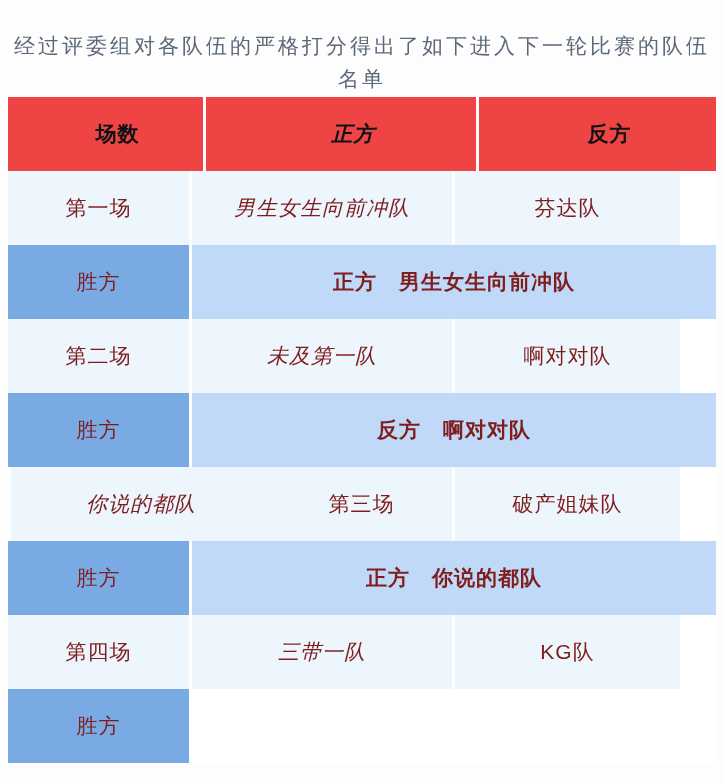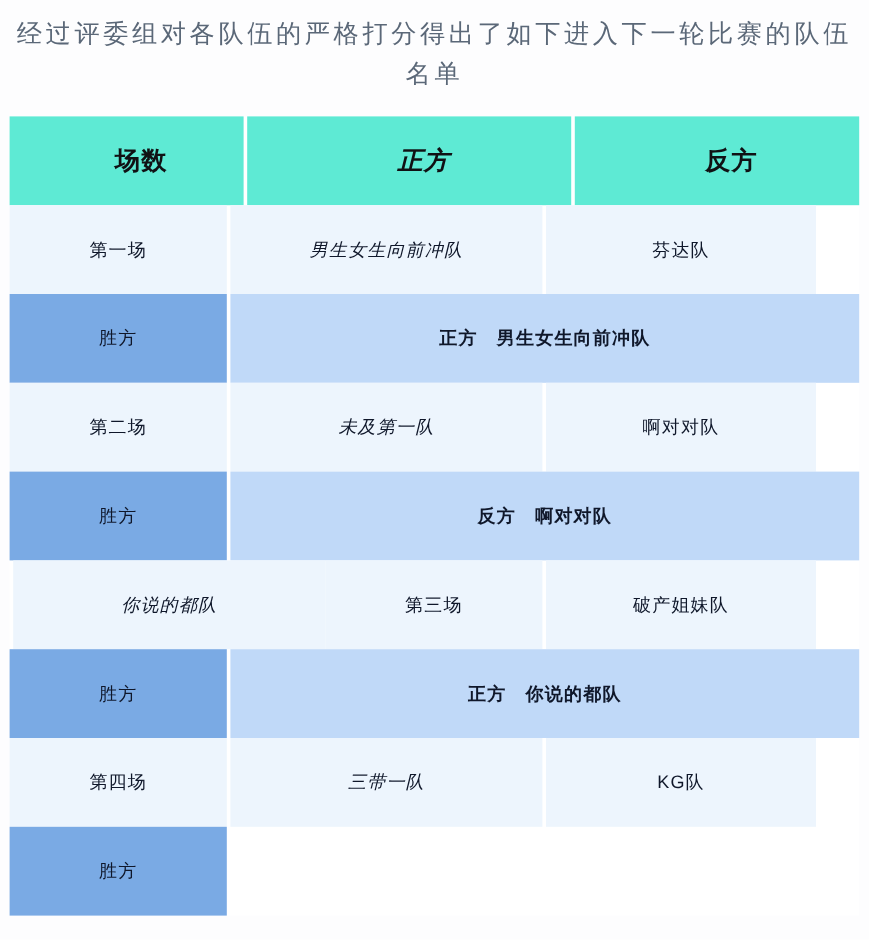--- a/index.html
+++ b/index.html
@@ -8,21 +8,21 @@
   }
   body {
     width: 724px;
     height: 783px;
     background: #fdfdfe;
     font-family: "Liberation Sans", "DejaVu Sans", sans-serif;
     overflow: hidden;
     position: relative;
   }
   .title {
-    padding-top: 12px;
+    padding-top: 29px;
     text-align: center;
     color: #5b6878;
     font-size: 21px;
     line-height: 33px;
     letter-spacing: 3px;
   }
   .results-table {
     position: absolute;
     left: 8px;
     top: 97px;
@@ -30,31 +30,31 @@
     background: #ffffff; 
   }
   .trow {
     display: flex;
     height: 74px;
   }
   .cell {
     display: flex;
     align-items: center;
     justify-content: center;
-    font-size: 15px;
+    font-size: 21px;
     letter-spacing: 1px;
-    color: #0f172a;
+    color: #7f1d1d;
   }
   .c1 { width: 181px; }
   .c2 { width: 260px; margin-left: 3px; font-style: italic; }
   .c3 { width: 225px; margin-left: 3px; }
   .cmerged { width: 524px; margin-left: 3px; font-weight: bold; }
 
   .header-row .cell {
-    background: #5eead4;
+    background: #ef4444;
     font-weight: bold;
     font-size: 21px;
     color: #101114;
     padding-left: 24px;
   }
   .match-row .cell {
     background: #edf5fd;
   }
   .winner-row .c1 {
     background: #7aaae4;

